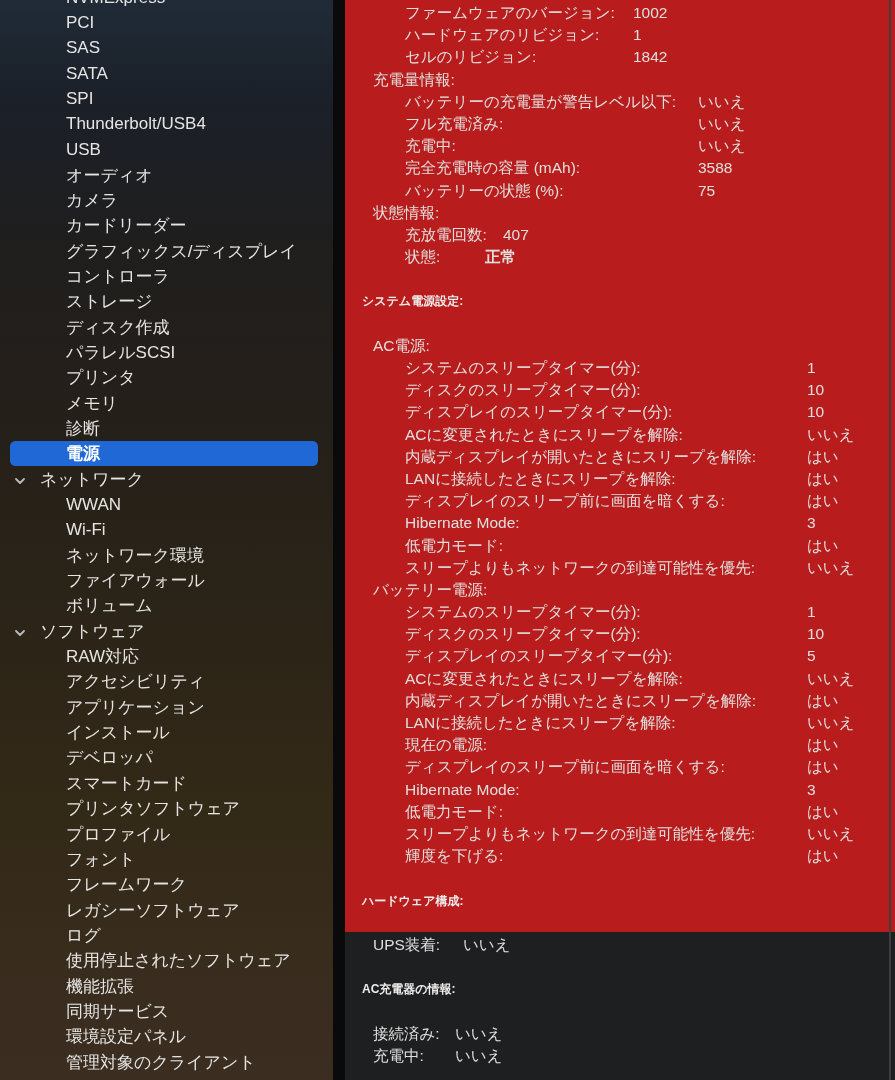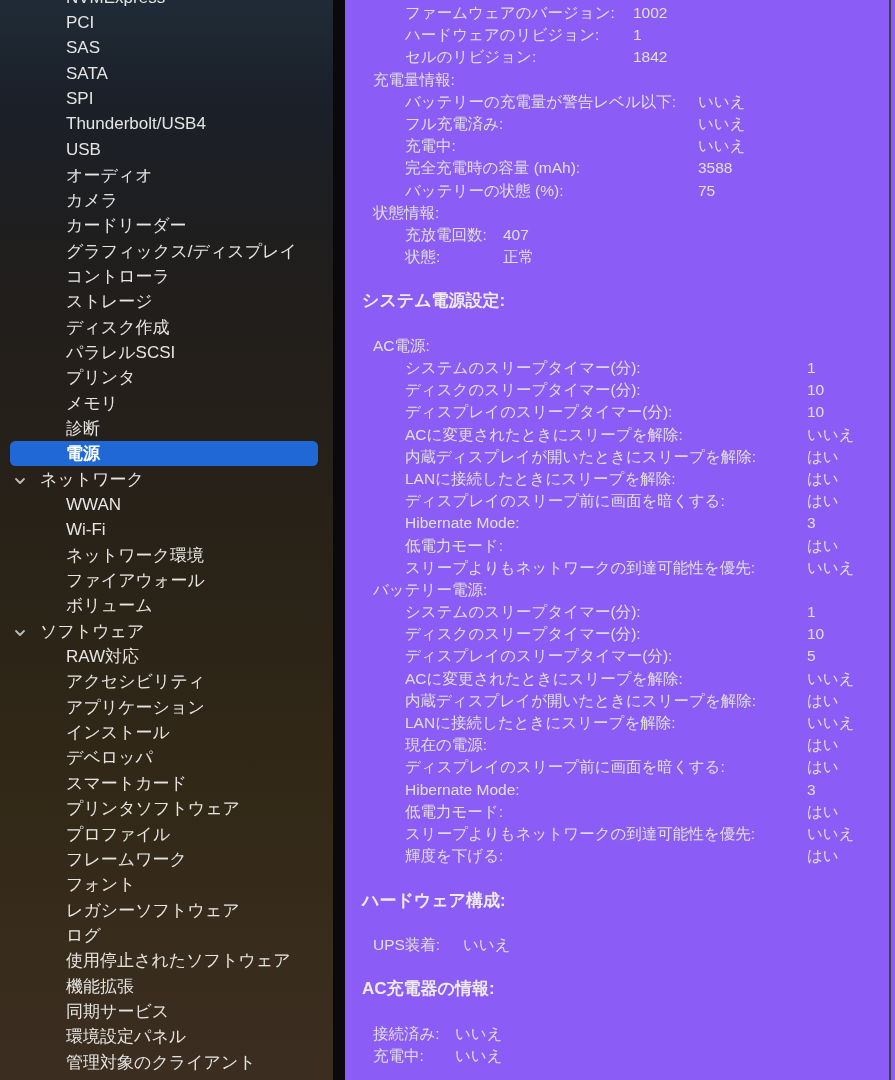--- a/index.html
+++ b/index.html
@@ -19,28 +19,28 @@
   .side-item.group .lbl{margin-left:40px;}
   .side-item.selected .lbl{color:#ffffff;font-weight:bold;}
   .chev{position:absolute;left:13px;top:6px;width:14px;height:14px;z-index:2;}
   .sel-pill{position:absolute;left:10px;top:0;width:308px;height:25px;
     border-radius:5.5px;z-index:1;}
 
   
   .divider{position:absolute;left:333px;top:0;width:12px;height:1080px;background:#0a0a0b;}
 
   
-  .panel{position:absolute;left:345px;top:0;width:550px;height:1080px;background:#8b5cf6;}
+  .panel{position:absolute;left:345px;top:0;width:550px;height:932px;background:#b91c1c;}
   .edge-line{position:absolute;left:544px;top:0;width:2px;height:1080px;background:#3e3e40;}
   .rows{position:absolute;left:0;top:2px;right:0;}
   .prow{position:relative;height:22.2px;line-height:22.2px;font-size:15.5px;
     color:#e0dfdd;white-space:nowrap;}
   .prow .lab{position:absolute;top:0;white-space:nowrap;}
   .prow .val{position:absolute;top:0;white-space:nowrap;}
-  .prow.bold{font-weight:bold;font-size:17px;color:#edecea;}
+  .prow.bold{font-weight:bold;font-size:12px;color:#edecea;}
 </style>
 </head>
 <body>
 
 <div class="sidebar">
   <div class="side-list" id="side-list">
       <div class="side-item">
         <span class="lbl">NVMExpress</span>
       </div>
       <div class="side-item">
@@ -143,24 +143,24 @@
       <div class="side-item">
         <span class="lbl">スマートカード</span>
       </div>
       <div class="side-item">
         <span class="lbl">プリンタソフトウェア</span>
       </div>
       <div class="side-item">
         <span class="lbl">プロファイル</span>
       </div>
       <div class="side-item">
+        <span class="lbl">フォント</span>
+      </div>
+      <div class="side-item">
         <span class="lbl">フレームワーク</span>
-      </div>
-      <div class="side-item">
-        <span class="lbl">フォント</span>
       </div>
       <div class="side-item">
         <span class="lbl">レガシーソフトウェア</span>
       </div>
       <div class="side-item">
         <span class="lbl">ログ</span>
       </div>
       <div class="side-item">
         <span class="lbl">使用停止されたソフトウェア</span>
       </div>
@@ -220,21 +220,21 @@
       </div>
       <div class="prow">
         <span class="lab" style="left: 28px;">状態情報:</span>
       </div>
       <div class="prow">
         <span class="lab" style="left: 60px;">充放電回数:</span>
         <span class="val" style="left: 158px;">407</span>
       </div>
       <div class="prow">
         <span class="lab" style="left: 60px;">状態:</span>
-        <span class="val" style="left: 158px;">正常</span>
+        <span class="val" style="left: 140px; font-weight: bold;">正常</span>
       </div>
       <div class="prow"></div>
       <div class="prow bold">
         <span class="lab" style="left: 17px;">システム電源設定:</span>
       </div>
       <div class="prow"></div>
       <div class="prow">
         <span class="lab" style="left: 28px;">AC電源:</span>
       </div>
       <div class="prow">

